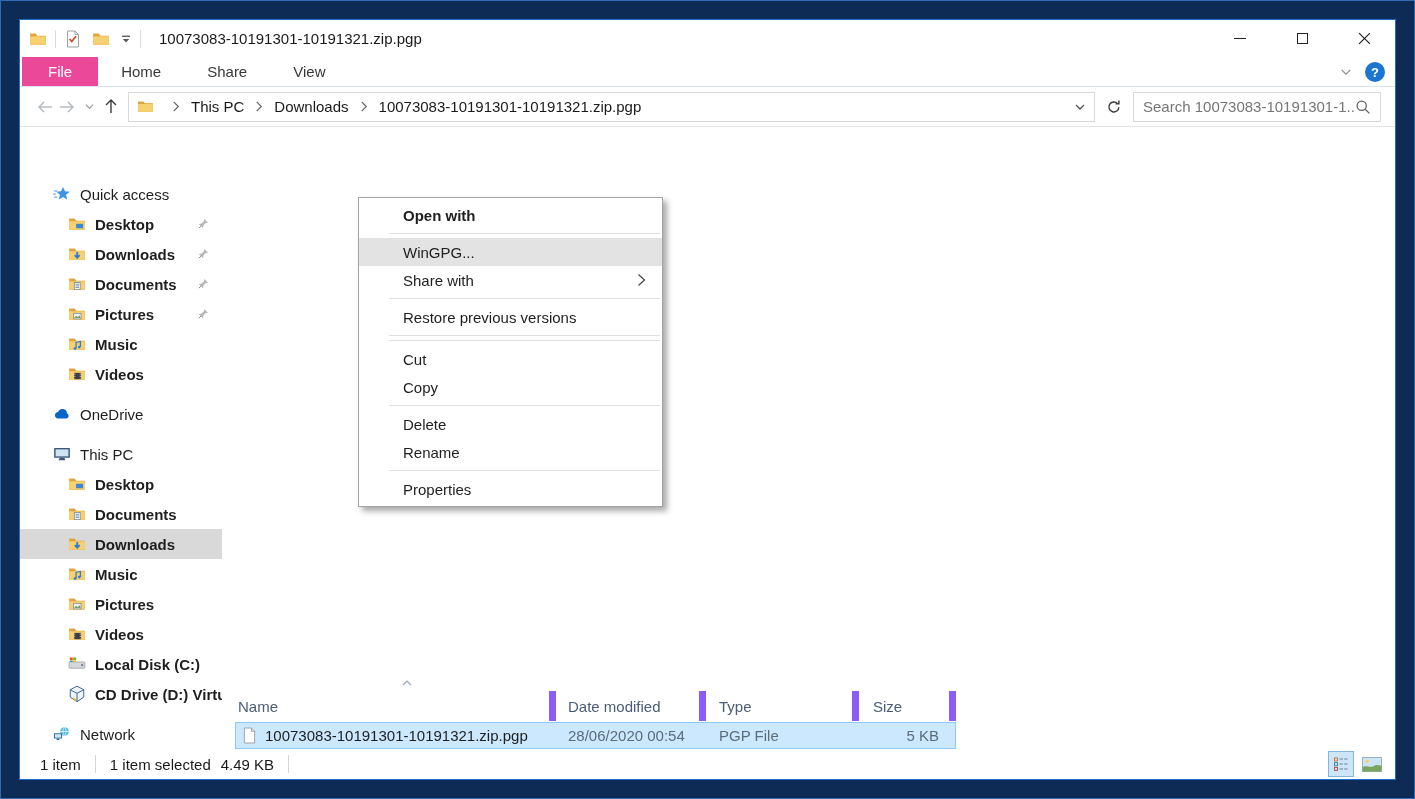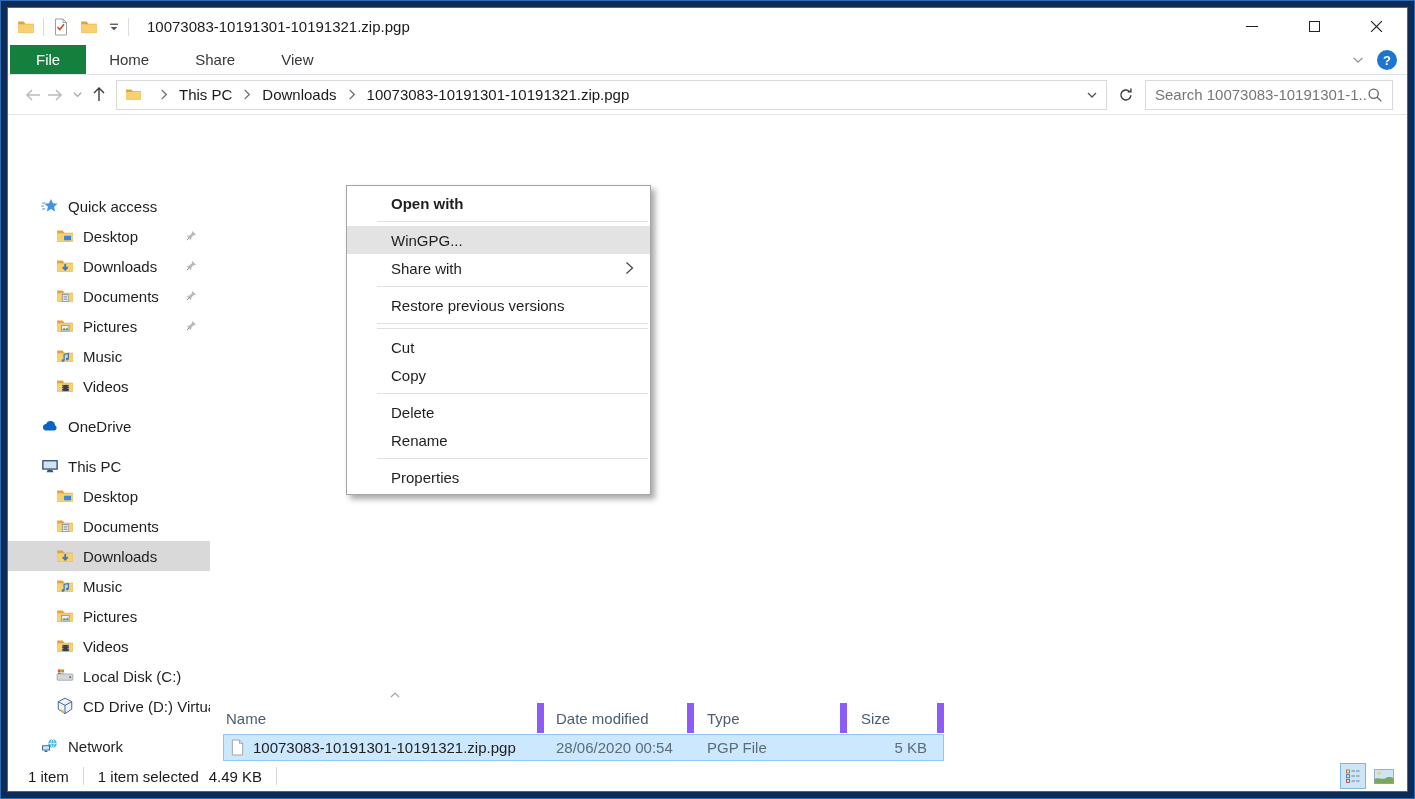--- a/index.html
+++ b/index.html
@@ -1,38 +1,38 @@
 <!DOCTYPE html>
 <html><head>
 <meta charset="utf-8">
 <style>
   * { box-sizing: border-box; margin:0; padding:0; }
   html,body { width:1415px; height:799px; }
   body { font-family:"Liberation Sans","DejaVu Sans",sans-serif; font-size:15px; color:#1e1e1e;
          background:#0d2b55; cursor:default; overflow:hidden; }
-  .frame { width:1415px; height:799px; border:1px solid #2e6cb5; background:#0d2b55; padding:6px; }
+  .frame { width:1415px; height:799px; border:1px solid #2e6cb5; background:#0d2b55; padding:18px; }
   .inner { position:relative; width:100%; height:100%; background:#fff; border:1px solid #1c6fd0;
            display:flex; flex-direction:column; overflow:hidden; }
 
   
   .titlebar { height:37px; display:flex; align-items:center; padding-left:9px; flex:none; position:relative; }
   .titlebar .ic { width:18px; height:18px; flex:none; }
   .tsep { width:1px; height:18px; background:#dcdcdc; margin:0 8px; }
   .qat { display:flex; align-items:center; gap:10px; }
   .title-text { margin-left:10px; font-size:15px; color:#1a1a1a; white-space:nowrap; }
   .wcontrols { position:absolute; right:0; top:0; height:37px; display:flex; }
   .wbtn { width:62px; height:37px; display:flex; align-items:center; justify-content:center; }
   .glyph-min { width:12px; height:1px; background:#222; display:block; }
   .glyph-max { width:11px; height:11px; border:1px solid #222; display:block; }
   .glyph-close svg { width:13px; height:13px; display:block; }
 
   
   .tabs { height:30px; display:flex; align-items:stretch; border-bottom:1px solid #dde3ea; flex:none; position:relative; }
   .tab { display:flex; align-items:center; padding:0 23px; color:#383838; }
-  .tab.file { background:#15803d; color:#fff; margin-left:2px; padding:0 26px; }
+  .tab.file { background:#ec4899; color:#fff; margin-left:2px; padding:0 26px; }
   .ribbon-right { position:absolute; right:10px; top:0; height:30px; display:flex; align-items:center; gap:12px; }
   .help-circle { width:20px; height:20px; border-radius:50%; background:#1b75d1; color:#fff; font-weight:bold;
                  font-size:13px; display:flex; align-items:center; justify-content:center; }
 
   
   .navbar { height:40px; display:flex; align-items:center; padding:0 14px; border-bottom:1px solid #e4e4e4; flex:none; }
   .navbtn { width:22px; height:26px; display:flex; align-items:center; justify-content:center; flex:none; }
   .addressbox { flex:1; height:30px; border:1px solid #d9d9d9; margin-left:6px; display:flex; align-items:center;
                 padding:0 8px; min-width:0; background:#fff; }
   .crumb { white-space:nowrap; color:#1a1a1a; padding:2px 2px; }
@@ -41,21 +41,21 @@
   .refreshbox { width:38px; height:30px; display:flex; align-items:center; justify-content:center; flex:none; }
   .searchbox { width:248px; height:30px; border:1px solid #d9d9d9; display:flex; align-items:center;
                padding:0 9px; flex:none; background:#fff; }
   .searchbox input { border:none; outline:none; flex:1; font:inherit; font-size:15px; color:#555; min-width:0; background:transparent; }
   .searchbox input::placeholder { color:#767676; opacity:1; }
 
   
   .main { flex:1; display:flex; min-height:0;align-items:flex-end; }
   .sidebar { width:202px; flex:none; padding-top:14px; overflow:hidden; }
   .snode { height:30px; display:flex; align-items:center; gap:9px; padding-left:33px; white-space:nowrap; }
-  .snode.child { padding-left:48px; }
+  .snode.child { padding-left:48px;font-weight:bold; }
   .snode.sel { background:#d9d9d9; }
   .snode .ic { width:18px; height:18px; flex:none; }
   .snode .pin { width:14px; height:14px; margin-left:auto; margin-right:12px; flex:none; }
   .sgap { height:10px; }
 
   .content { flex:1; position:relative; min-width:0; }
   .cheader { height:44px; display:flex; align-items:center; margin-left:13px; position:relative; color:#4a5d74; }
   .hcell { height:30px; margin-top:12px; display:flex; align-items:center; border-right:7px solid #8b5cf6; }
   .hc-name { width:321px; padding-left:3px; }
   .hc-date { width:150px; padding-left:12px; }

